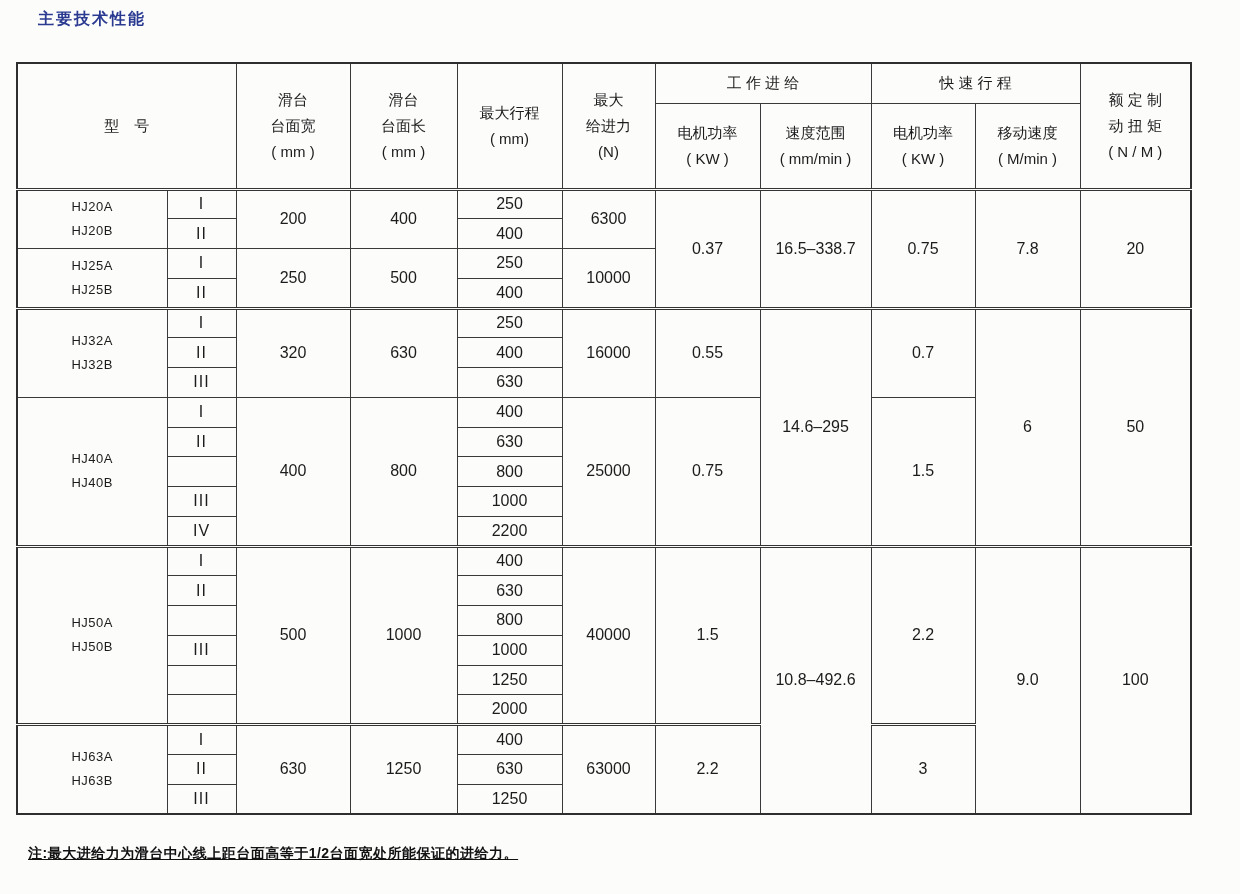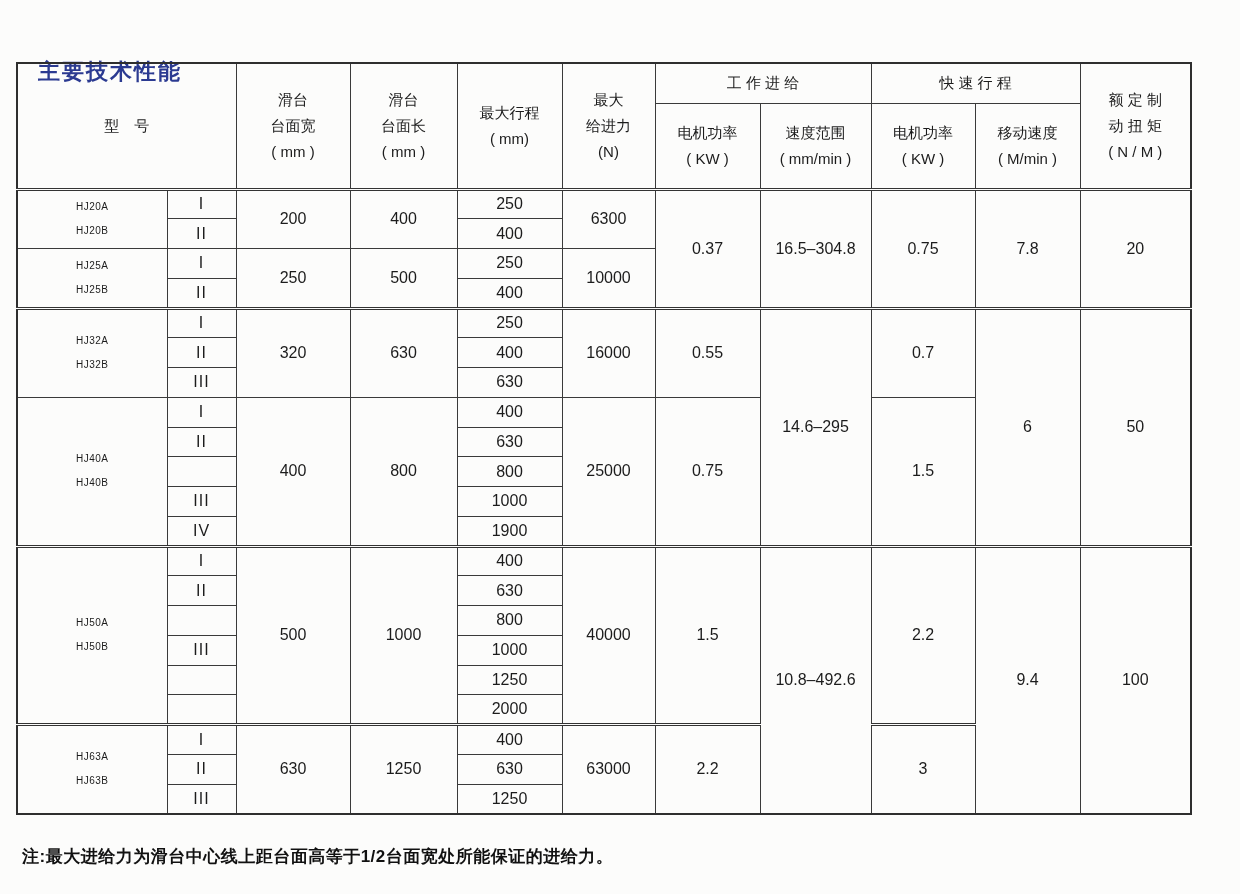--- a/index.html
+++ b/index.html
@@ -3,23 +3,22 @@
 <meta charset="utf-8">
 <style>
   html,body{margin:0;padding:0;}
   body{
     width:1240px;height:894px;position:relative;
     background:#fcfcfb;color:#1c1c1c;
     font-family:"Liberation Sans","DejaVu Sans",sans-serif;
   }
   .page-title{
     position:absolute;left:38px;top:9px;
-    font-size:22px;font-weight:bold;letter-spacing:2px;
+    font-size:16px;font-weight:bold;letter-spacing:2px;
     color:#2b3a91;
-    margin-top:48px;
   }
   table.spec{
     position:absolute;left:16px;top:62px;
     width:1174px;border-collapse:collapse;table-layout:fixed;
     border:2px solid #2e2e2e;
   }
   .spec th,.spec td{
     border:1px solid #3a3a3a;
     text-align:center;vertical-align:middle;
     padding:0;font-weight:normal;font-size:16px;
@@ -28,30 +27,30 @@
   .spec th{font-size:15px;line-height:26px;}
   tr.h1{height:40px;}
   tr.h2{height:86px;}
   tbody tr{height:29.76px;}
   
   tr.sec th, tr.sec td{border-top:3px double #333;}
   
   .thickR{border-right:3px solid #333;}
   
   .tier{border-bottom:2px solid #333;}
-  .model-cell div{line-height:24px;font-size:10px;letter-spacing:0.5px;}
+  .model-cell div{line-height:24px;font-size:13px;letter-spacing:0.5px;}
   .variant-cell{letter-spacing:1px;font-size:16px;}
   .hdr-model{font-size:16px;margin-top:16px;}
   
   .len-low{vertical-align:bottom;padding-bottom:32px;}
   
   .b-heavy{border-bottom:2px solid #333;}
   .footnote{
-    position:absolute;left:22px;top:845px;
-    font-size:17px;font-weight:bold;letter-spacing:0.5px;color:#111;
+    position:absolute;left:28px;top:845px;
+    font-size:14px;font-weight:bold;letter-spacing:0.5px;color:#111;text-decoration:underline;
   }
 </style>
 </head>
 <body>
 
 <div class="page-title">主要技术性能</div>
 
 <table class="spec">
   <colgroup>
     <col style="width:150px">
@@ -121,21 +120,21 @@
       <td rowspan="2" class="model-cell">
         <div>HJ20A</div>
         <div>HJ20B</div>
       </td>
       <td class="variant-cell">I</td>
       <td rowspan="2" class="thickR">200</td>
       <td rowspan="2">400</td>
       <td>250</td>
       <td rowspan="2">6300</td>
       <td rowspan="4">0.37</td>
-      <td rowspan="4">16.5–304.8</td>
+      <td rowspan="4">16.5–338.7</td>
       <td rowspan="4">0.75</td>
       <td rowspan="4">7.8</td>
       <td rowspan="4">20</td>
     </tr>
     <tr>
       <td class="variant-cell">II</td>
       <td>400</td>
     </tr>
 
     <tr>
@@ -199,37 +198,37 @@
     <tr>
       <td class="variant-cell"></td>
       <td>800</td>
     </tr>
     <tr>
       <td class="variant-cell">III</td>
       <td>1000</td>
     </tr>
     <tr>
       <td class="variant-cell">IV</td>
-      <td>1900</td>
+      <td>2200</td>
     </tr>
 
     <tr class="sec">
       <td rowspan="6" class="model-cell">
         <div>HJ50A</div>
         <div>HJ50B</div>
       </td>
       <td class="variant-cell">I</td>
       <td rowspan="6" class="thickR">500</td>
       <td rowspan="6" class="len-low">1000</td>
       <td>400</td>
       <td rowspan="6">40000</td>
       <td rowspan="6">1.5</td>
       <td rowspan="9">10.8–492.6</td>
       <td rowspan="6">2.2</td>
-      <td rowspan="9">9.4</td>
+      <td rowspan="9">9.0</td>
       <td rowspan="9">100</td>
     </tr>
     <tr>
       <td class="variant-cell">II</td>
       <td>630</td>
     </tr>
     <tr>
       <td class="variant-cell"></td>
       <td>800</td>
     </tr>

